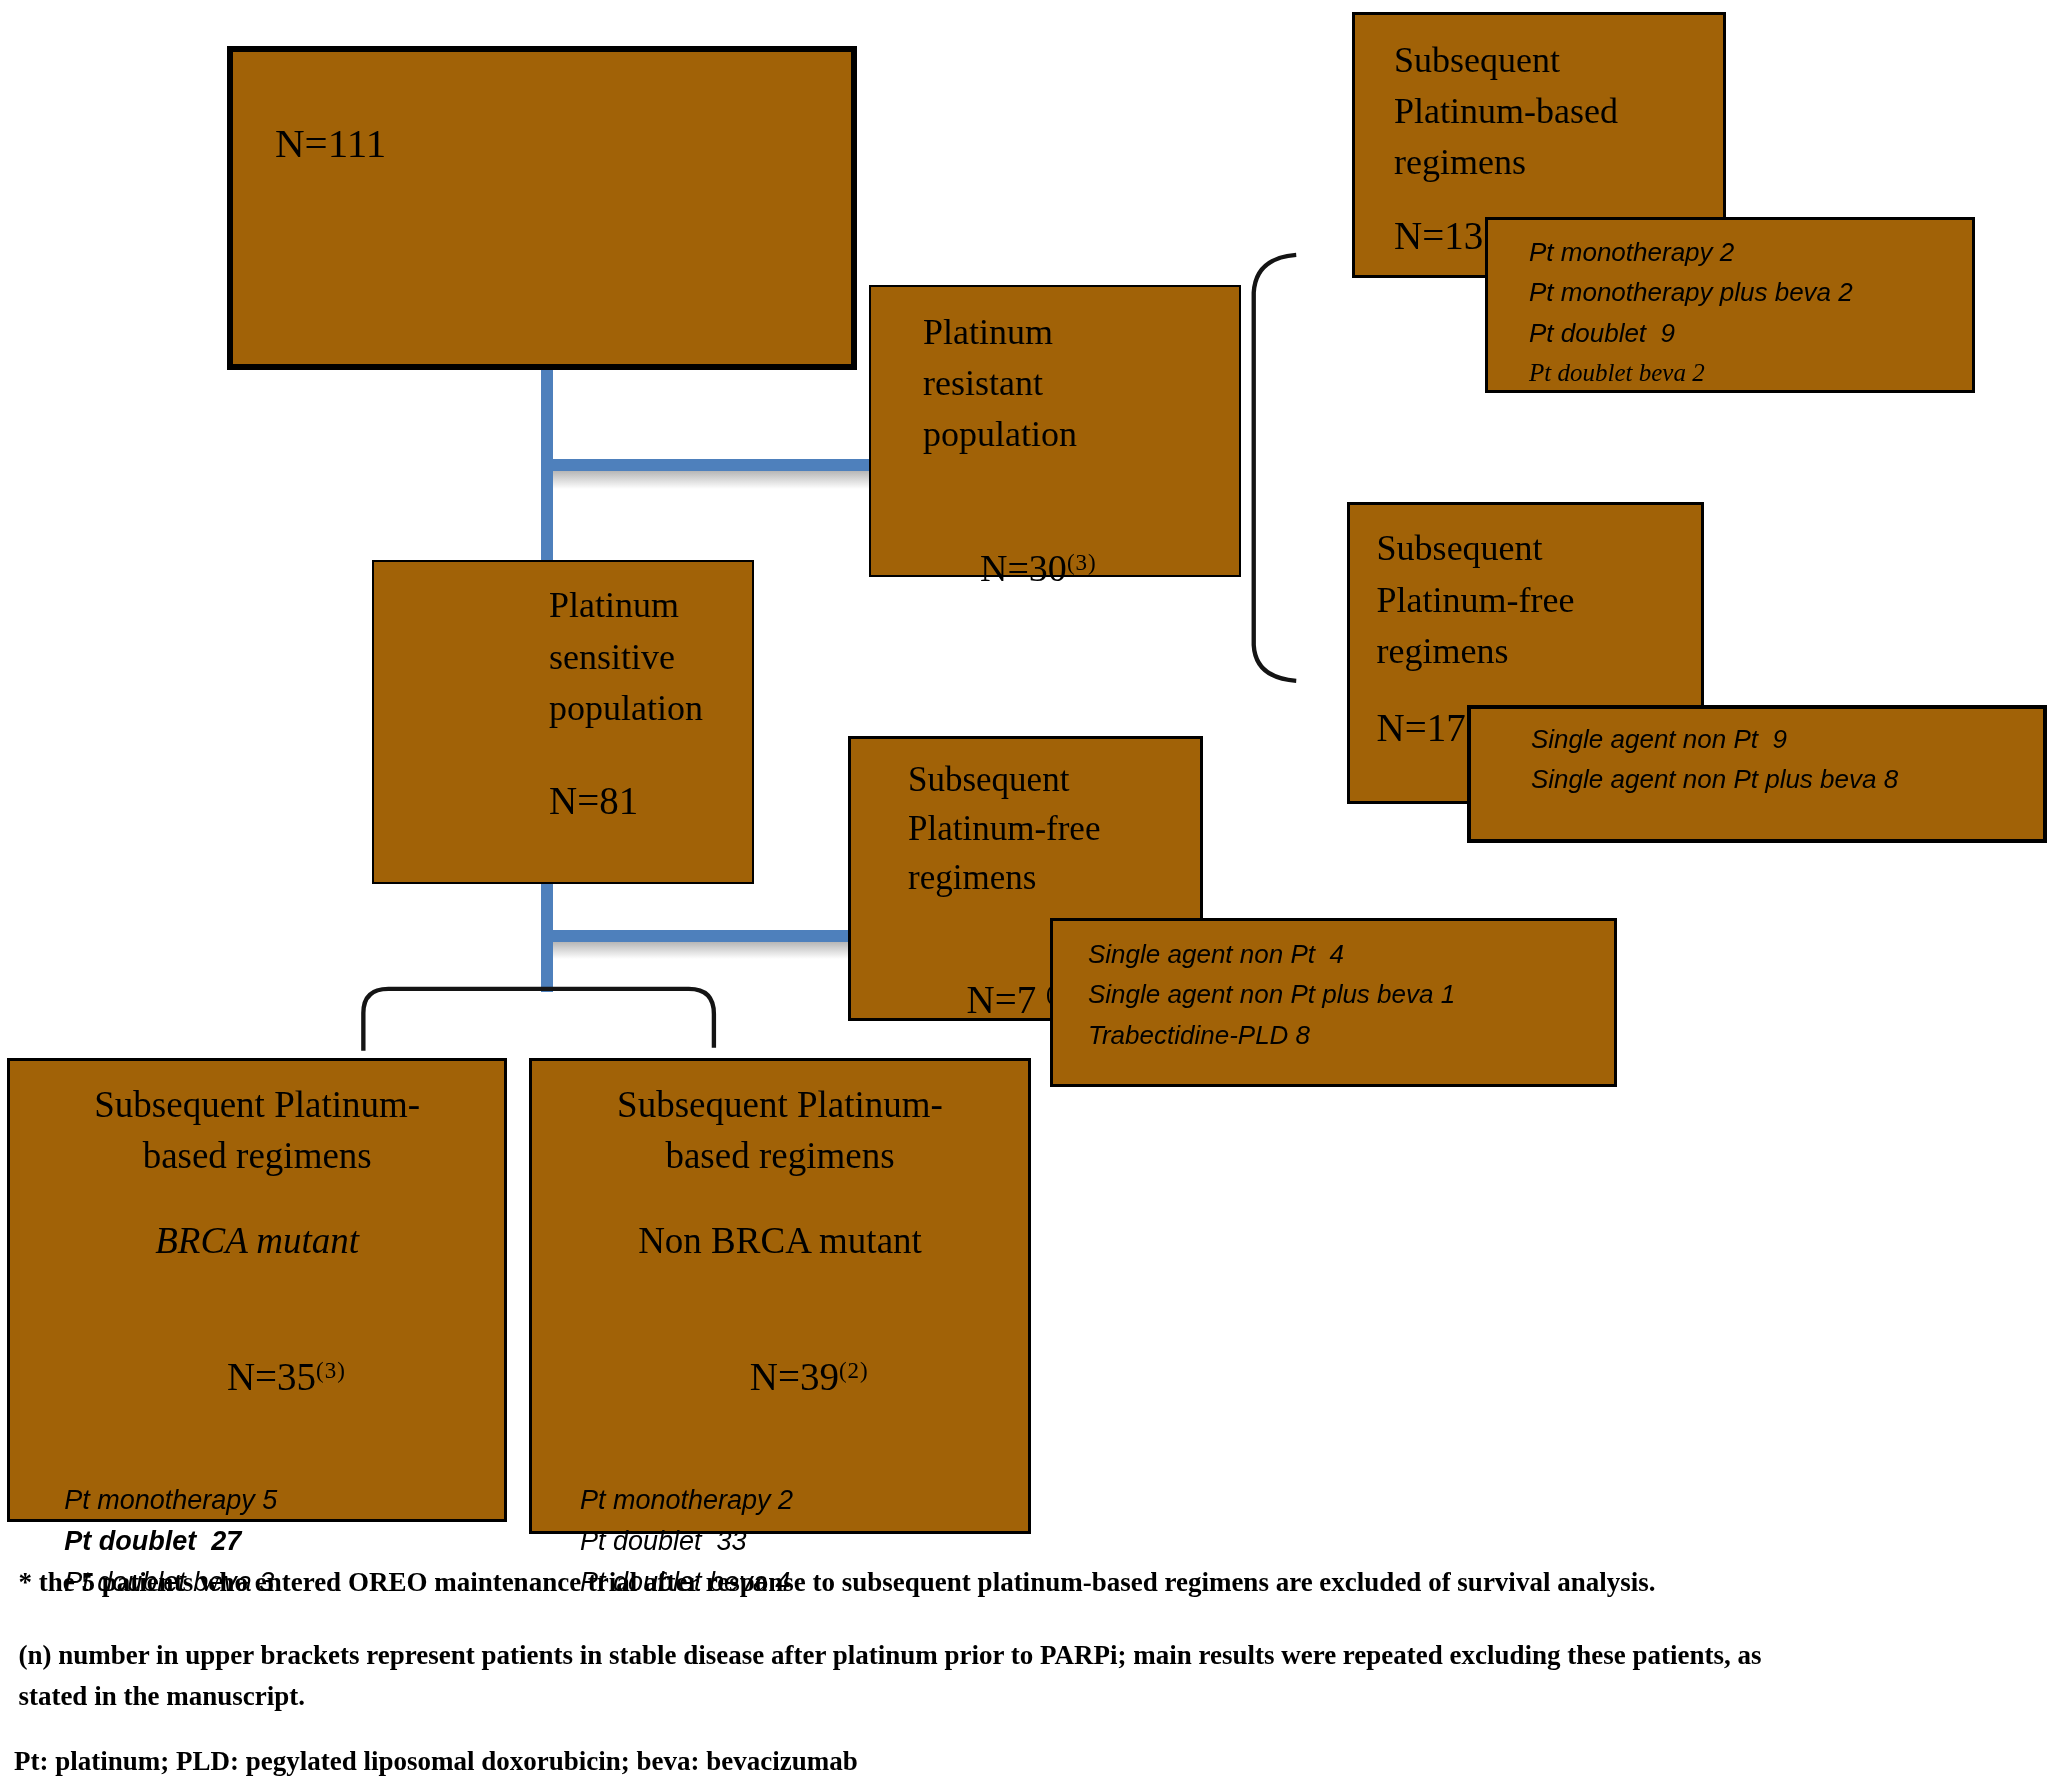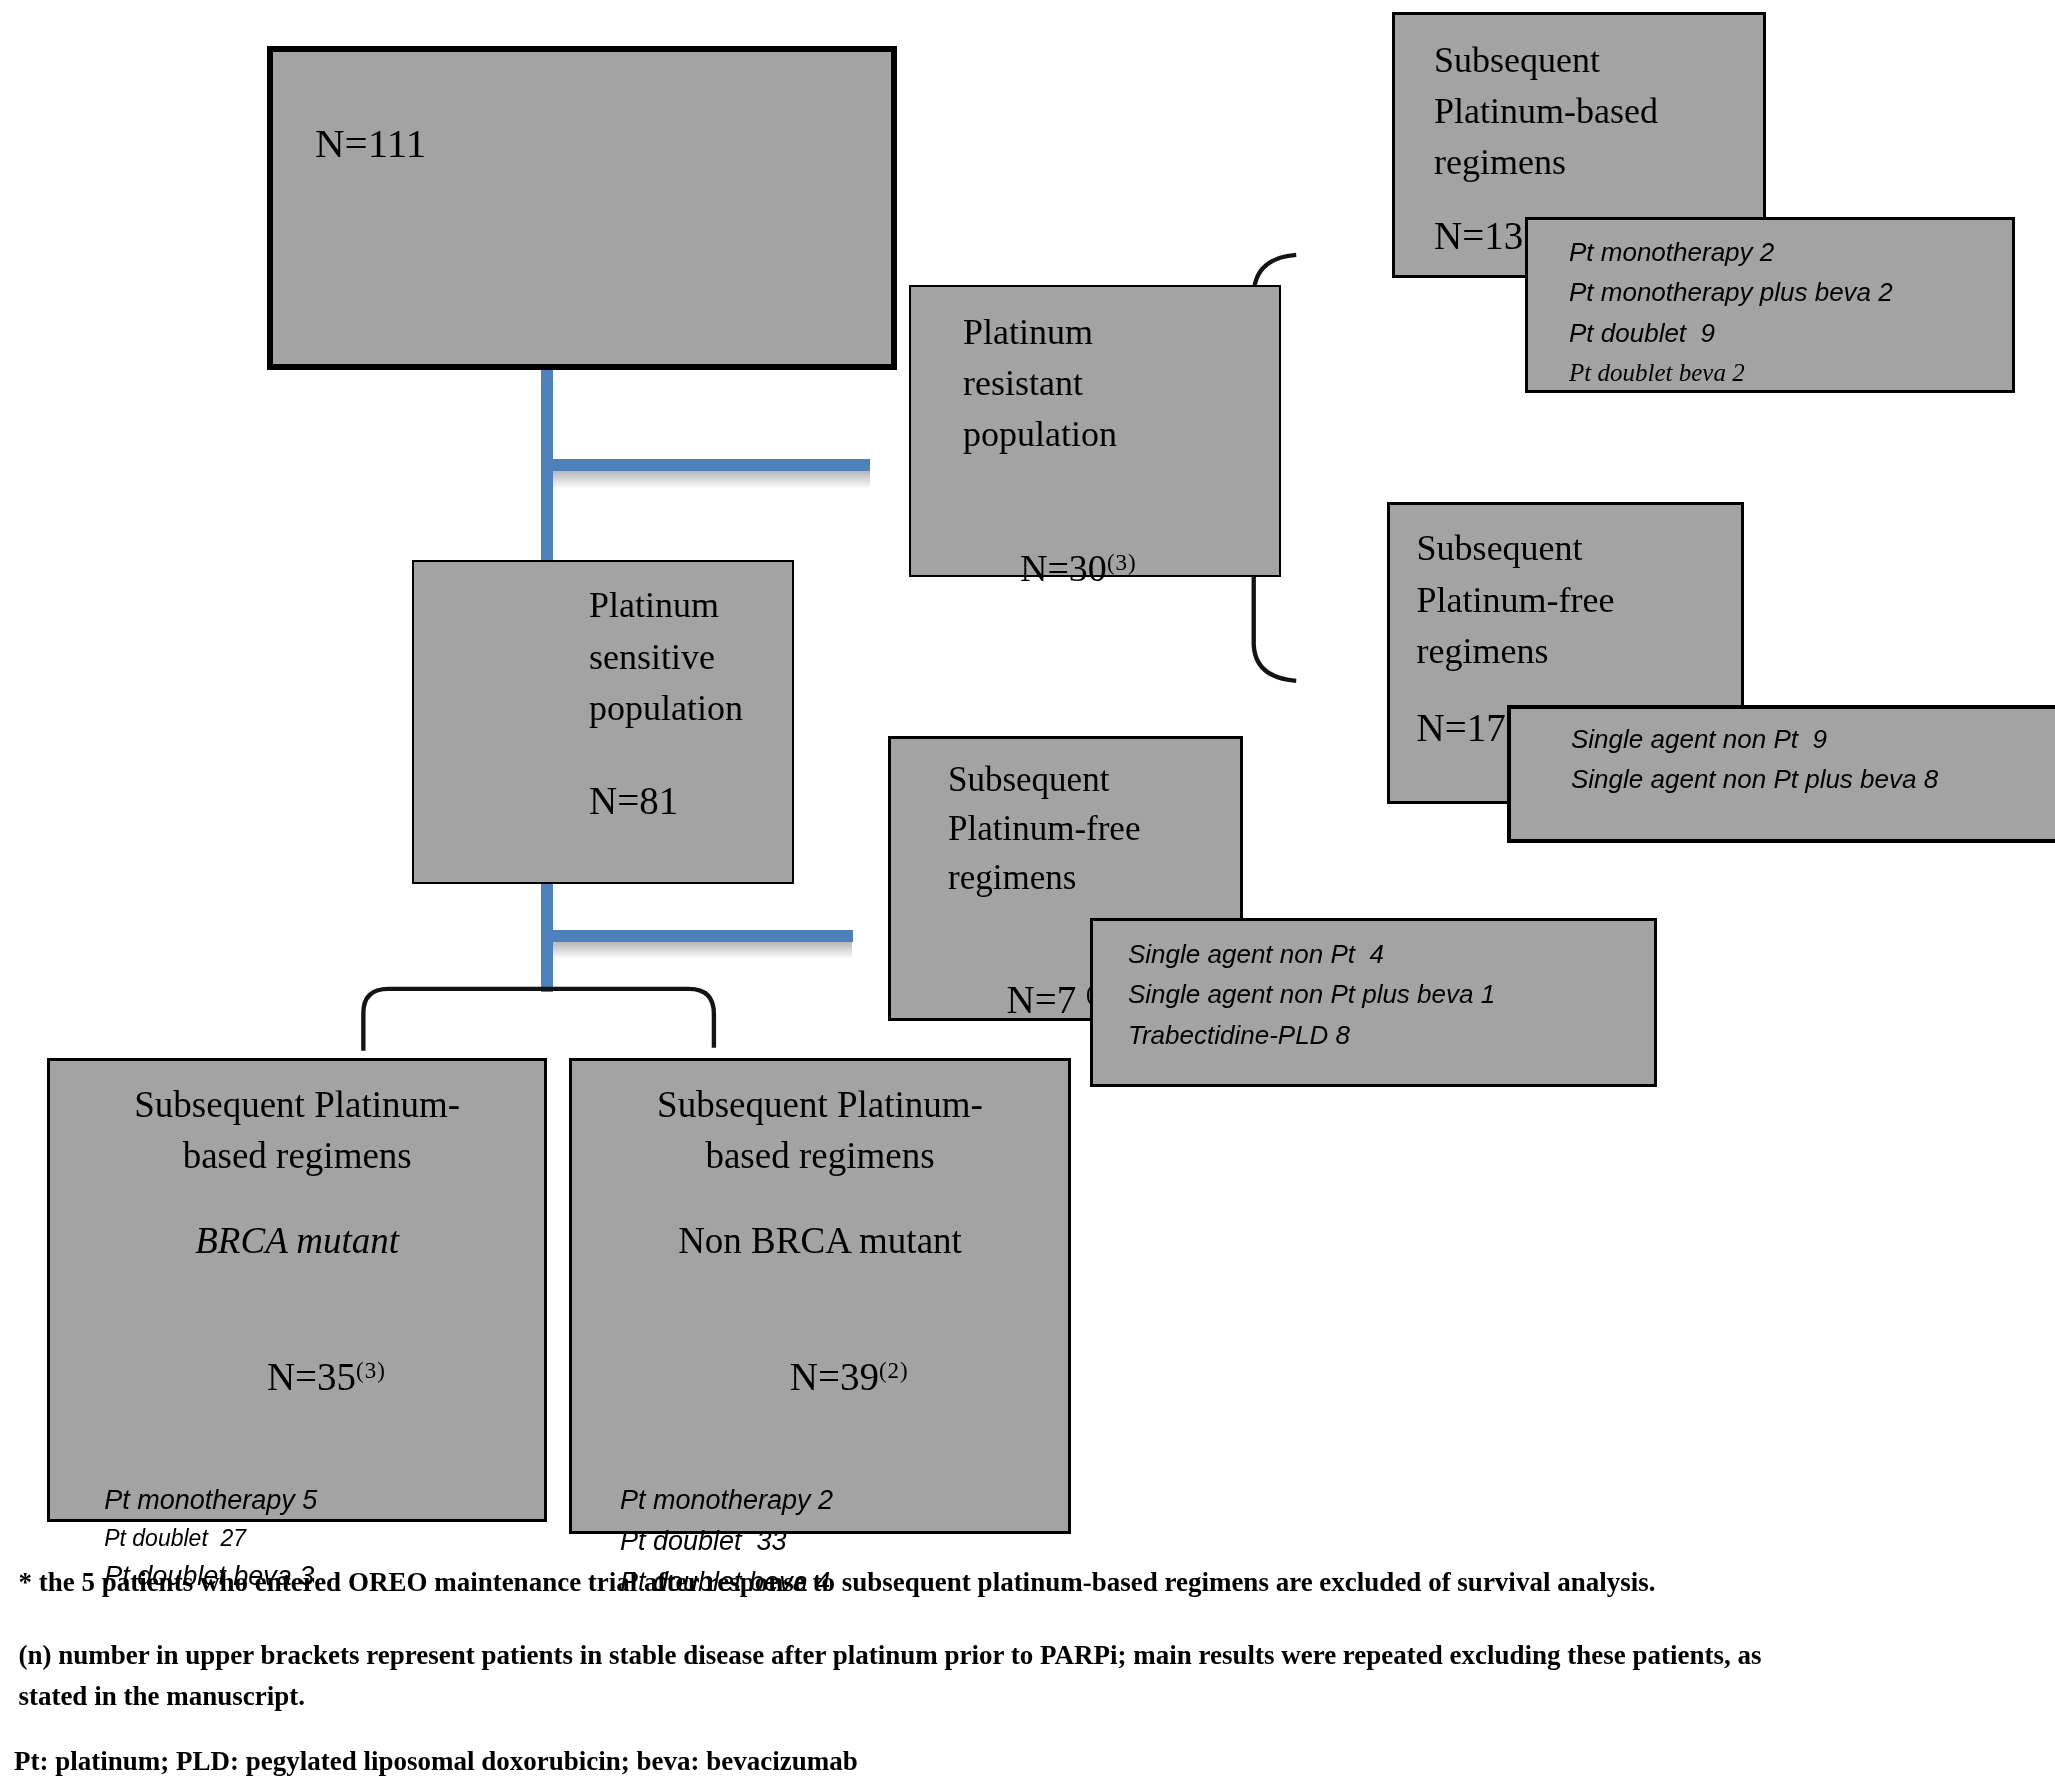--- a/index.html
+++ b/index.html
@@ -1,18 +1,18 @@
 <!DOCTYPE html>
 <html style="font-size:7.7px"><head>
 <meta charset="utf-8">
 <style>
   html,body{margin:0;padding:0;background:#ffffff;}
   #canvas{position:relative;width:2056px;height:1788px;background:#ffffff;overflow:hidden;
           font-family:"Liberation Serif",serif;color:#000;}
-  .box{position:absolute;background:#a3a3a3;border:2.9px solid #000;box-sizing:border-box;z-index:2;margin-left:40px;}
+  .box{position:absolute;background:#a16207;border:2.9px solid #000;box-sizing:border-box;z-index:2;}
   .overlay{z-index:3;}
   .title{font-family:"Liberation Serif",serif;font-size:36px;line-height:1.42;white-space:pre-wrap;}
   .nlabel{font-family:"Liberation Serif",serif;font-size:39px;white-space:pre-wrap;}
   .sup{font-size:23px;position:relative;top:-11.6px;letter-spacing:1px;}
   .ital{font-family:"Liberation Sans",sans-serif;font-style:italic;font-size:26px;line-height:1.56;white-space:pre-wrap;}
   .ital-serif{font-family:"Liberation Serif",serif;font-style:italic;font-size:25px;line-height:1.6;white-space:pre-wrap;}
   .blue-line{position:absolute;z-index:1;}
   .lineshadow{position:absolute;z-index:1;background:linear-gradient(to bottom,rgba(110,110,110,0.5),rgba(110,110,110,0));}
   .footnote{position:absolute;font-family:"Liberation Serif",serif;font-weight:bold;font-size:27px;
             line-height:1.5;white-space:pre-wrap;z-index:2;}
@@ -103,21 +103,21 @@
 
   <div class="box" style="left:7.2px;top:1058px;width:500px;height:464px;border-width:3.4px;padding:18.4px 0 0 0;">
     <div class="title center" style="font-size:37px;line-height:1.38;">Subsequent Platinum-
 based regimens</div>
     <div class="title center" style="font-size:37px;margin-top:34px;font-style:italic;">BRCA mutant</div>
     <div class="nlabel center" style="margin-top:41px;">
       <span>N=35</span><span class="sup">(3)</span>
     </div>
     <div style="margin-top:36px;padding-left:54px;">
       <div class="ital" style="font-size:27px;line-height:1.52;">Pt monotherapy 5</div>
-      <div class="ital" style="font-size:23px;line-height:1.52;">Pt doublet  27</div>
+      <div class="ital" style="font-size:27px;line-height:1.52;font-weight:bold;">Pt doublet  27</div>
       <div class="ital" style="font-size:27px;line-height:1.52;">Pt doublet beva 3</div>
     </div>
   </div>
 
   <div class="box" style="left:529px;top:1058px;width:502px;height:476px;border-width:3.4px;padding:18.4px 0 0 0;">
     <div class="title center" style="font-size:37px;line-height:1.38;">Subsequent Platinum-
 based regimens</div>
     <div class="title center" style="font-size:37px;margin-top:34px;">Non BRCA mutant</div>
     <div class="nlabel center" style="margin-top:41px;">
       <span>N=39</span><span class="sup">(2)</span>

